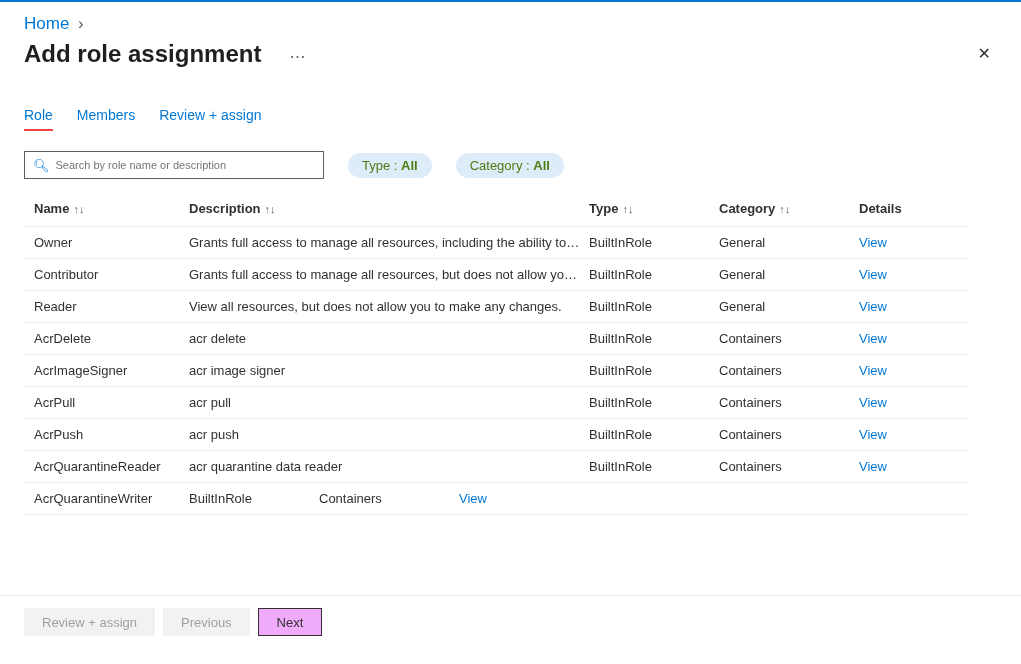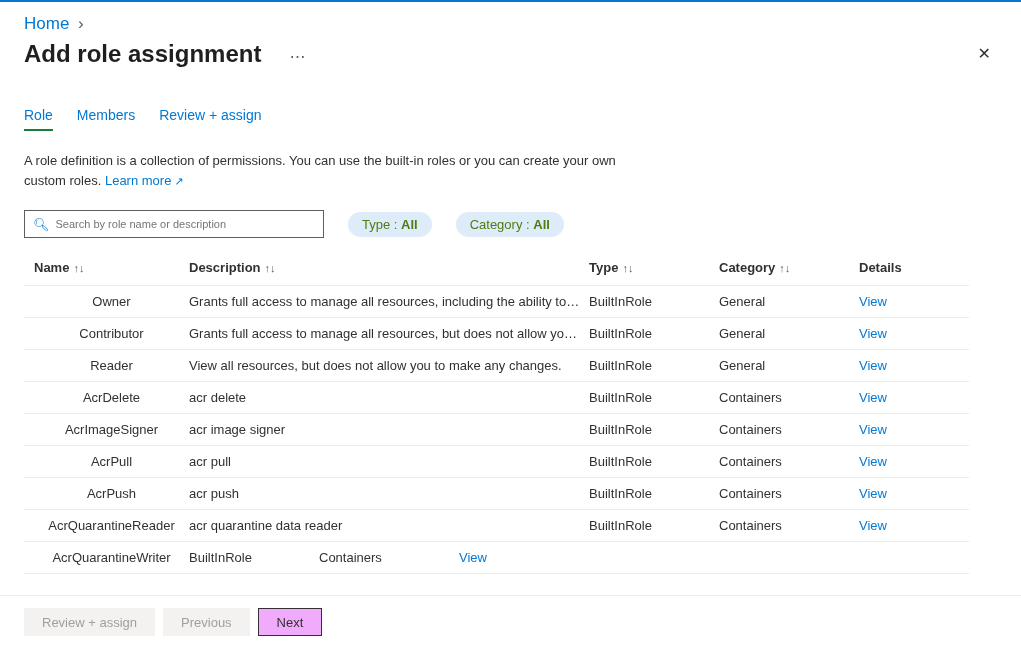--- a/index.html
+++ b/index.html
@@ -79,21 +79,21 @@
       border-bottom: none;
     }
     .tab {
       padding: 6px 0;
       color: #0078d4;
       cursor: pointer;
       font-size: 14px;
       border-bottom: 2px solid transparent;
     }
     .tab.active {
-      border-bottom: 2px solid #15803d;
+      border-bottom: 2px solid #ef4444;
       font-weight: 400;
     }
     .description-row {
       margin-top: 20px;
       font-size: 13px;
       color: #323130;
       line-height: 1.5;
       max-width: 620px;
     }
     .learn-more {
@@ -161,21 +161,21 @@
     .row.header-row .cell {
       display: flex;
       align-items: center;
       gap: 4px;
     }
     .sort-icon {
       font-size: 11px;
       color: #605e5c;
       font-weight: normal;
     }
-    .cell-name { width: 165px; padding-left: 10px; white-space: nowrap; overflow: hidden; text-overflow: ellipsis; text-align: center; }
+    .cell-name { width: 165px; padding-left: 10px; white-space: nowrap; overflow: hidden; text-overflow: ellipsis; }
     .cell-desc { width: 400px; white-space: nowrap; overflow: hidden; text-overflow: ellipsis; padding-right: 8px; }
     .cell-type { width: 130px; }
     .cell-category { width: 140px; }
     .cell-details { width: 100px; }
     .view-link {
       color: #0078d4;
       cursor: pointer;
     }
     .footer {
       border-top: 1px solid #edebe9;
@@ -235,23 +235,20 @@
     <span class="close-icon">✕</span>
   </div>
 
   <div class="scroll-area">
     <div class="tabs">
       <div class="tab active">Role</div>
       <div class="tab">Members</div>
       <div class="tab">Review + assign</div>
     </div>
 
-    <div class="description-row">
-      <span>A role definition is a collection of permissions. You can use the built-in roles or you can create your own custom roles. </span><a class="learn-more"><span>Learn more</span><span class="external-icon"> ↗</span></a>
-    </div>
 
     <div class="controls-row">
       <div class="search-box">
         <span class="search-icon">🔍︎</span>
         <input class="search-input" type="text" placeholder="Search by role name or description" style="">
       </div>
       <div class="pill">
         <span>Type : </span><b>All</b>
       </div>
       <div class="pill">

